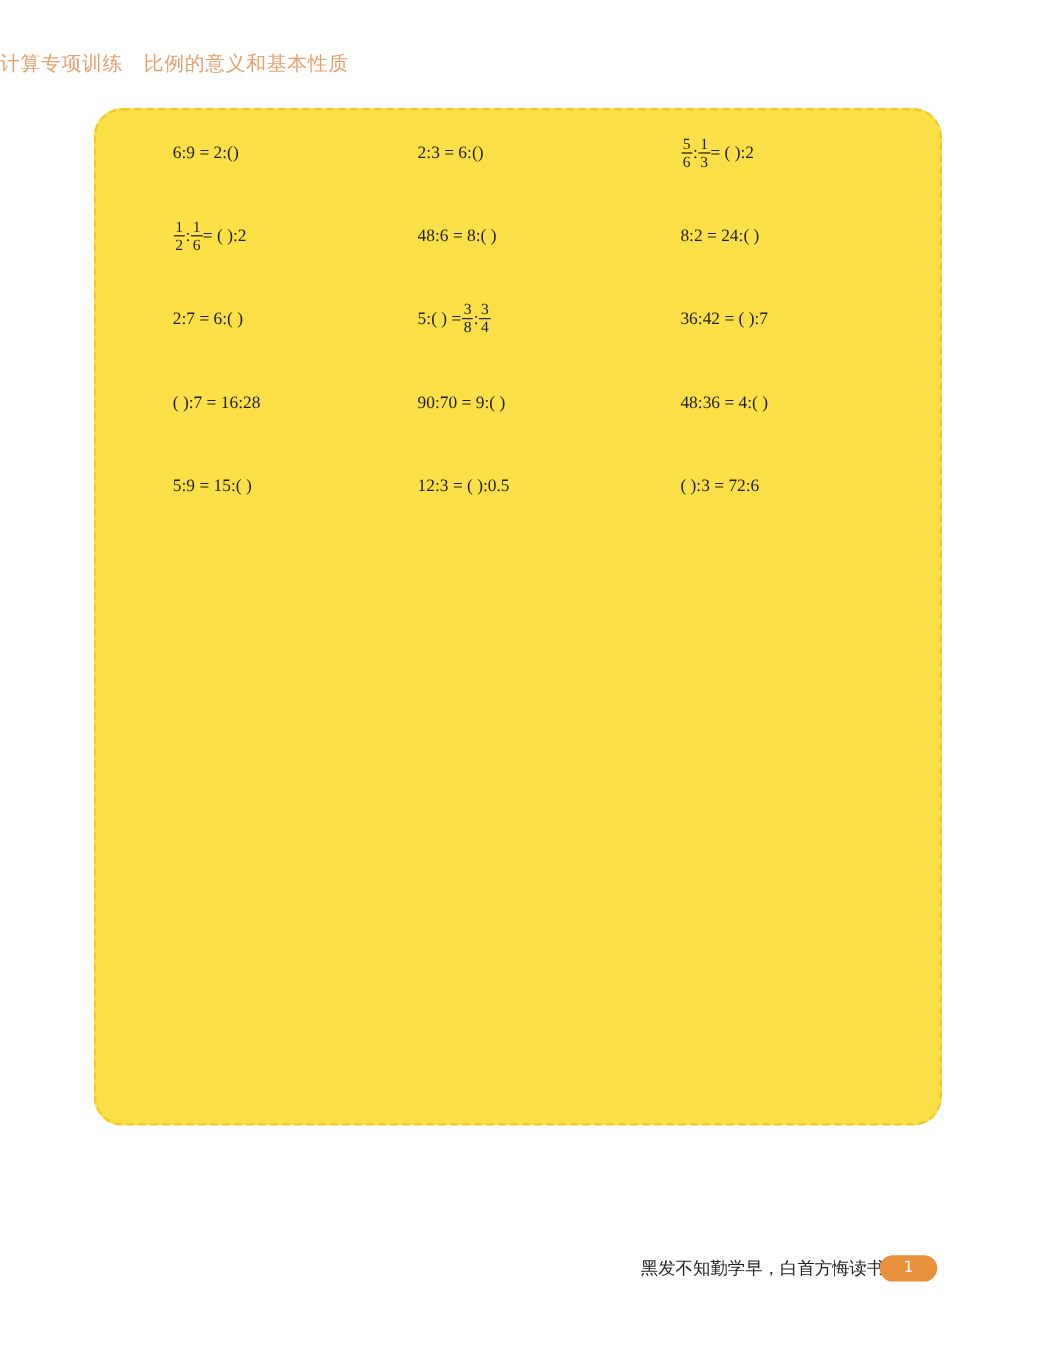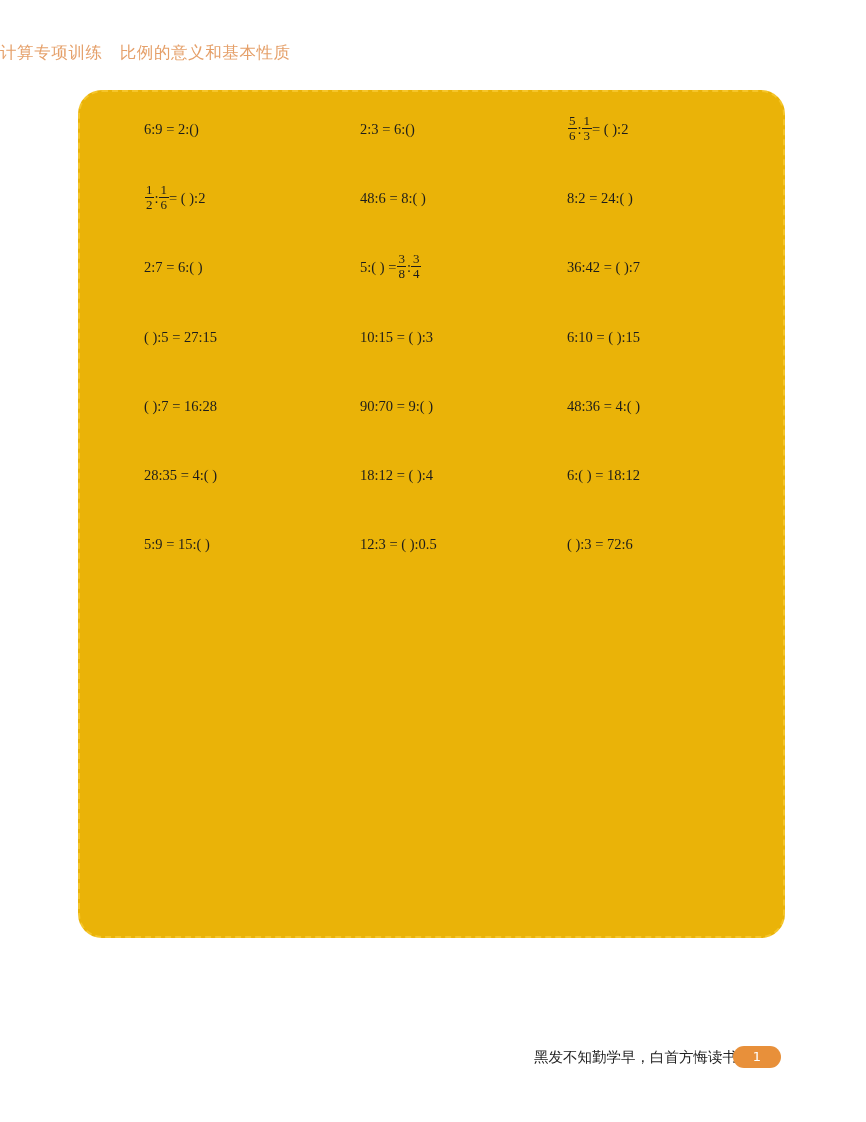--- a/index.html
+++ b/index.html
@@ -32,21 +32,21 @@
   
   .worksheet-panel {
     position: absolute;
     left: 78px;
     top: 90px;
     width: 707px;
     height: 848px;
     box-sizing: border-box;
     border: 2.3px dashed #f5c52a;
     border-radius: 24px;
-    background: #eab308;
+    background: #fde047;
   }
 
   .problem-grid {
     position: absolute;
     left: 0;
     top: 0;
     width: 100%;
     padding-top: 20px;
   }
 
@@ -59,21 +59,21 @@
   .problem-cell {
     position: absolute;
     top: 0;
     font-size: 14.5px;
     color: #1c1c1c;
     line-height: 30px;
     white-space: nowrap;
     font-family: "Liberation Serif", "DejaVu Serif", serif;
   }
   .problem-cell.col-0 { left: 64px; }
-  .problem-cell.col-1 { left: 280px; }
+  .problem-cell.col-1 { left: 268px; }
   .problem-cell.col-2 { left: 487px; }
 
   
   .expr {
     display: inline-block;
     vertical-align: middle;
   }
 
   
   .frac {
@@ -144,33 +144,23 @@
         <div class="problem-cell col-0"><span class="frac"><span class="top">1</span><span class="bot">2</span></span><span class="expr">:</span><span class="frac"><span class="top">1</span><span class="bot">6</span></span><span class="expr"> = (  ):2</span></div>
         <div class="problem-cell col-1"><span class="expr">48:6 = 8:(  )</span></div>
         <div class="problem-cell col-2"><span class="expr">8:2 = 24:(  )</span></div>
       </div>
       <div class="problem-row">
         <div class="problem-cell col-0"><span class="expr">2:7 = 6:(    )</span></div>
         <div class="problem-cell col-1"><span class="expr">5:(    ) = </span><span class="frac"><span class="top">3</span><span class="bot">8</span></span><span class="expr">:</span><span class="frac"><span class="top">3</span><span class="bot">4</span></span></div>
         <div class="problem-cell col-2"><span class="expr">36:42 = (  ):7</span></div>
       </div>
       <div class="problem-row">
-        <div class="problem-cell col-0"><span class="expr">(  ):5 = 27:15</span></div>
-        <div class="problem-cell col-1"><span class="expr">10:15 = (  ):3</span></div>
-        <div class="problem-cell col-2"><span class="expr">6:10 = (  ):15</span></div>
-      </div>
-      <div class="problem-row">
         <div class="problem-cell col-0"><span class="expr">(  ):7 = 16:28</span></div>
         <div class="problem-cell col-1"><span class="expr">90:70 = 9:(  )</span></div>
         <div class="problem-cell col-2"><span class="expr">48:36 = 4:(  )</span></div>
-      </div>
-      <div class="problem-row">
-        <div class="problem-cell col-0"><span class="expr">28:35 = 4:(  )</span></div>
-        <div class="problem-cell col-1"><span class="expr">18:12 = (  ):4</span></div>
-        <div class="problem-cell col-2"><span class="expr">6:(  ) = 18:12</span></div>
       </div>
       <div class="problem-row">
         <div class="problem-cell col-0"><span class="expr">5:9 = 15:(    )</span></div>
         <div class="problem-cell col-1"><span class="expr">12:3 = (  ):0.5</span></div>
         <div class="problem-cell col-2"><span class="expr">(    ):3 = 72:6</span></div>
       </div>
     </div>
 </div>
 
 <div class="footer">

